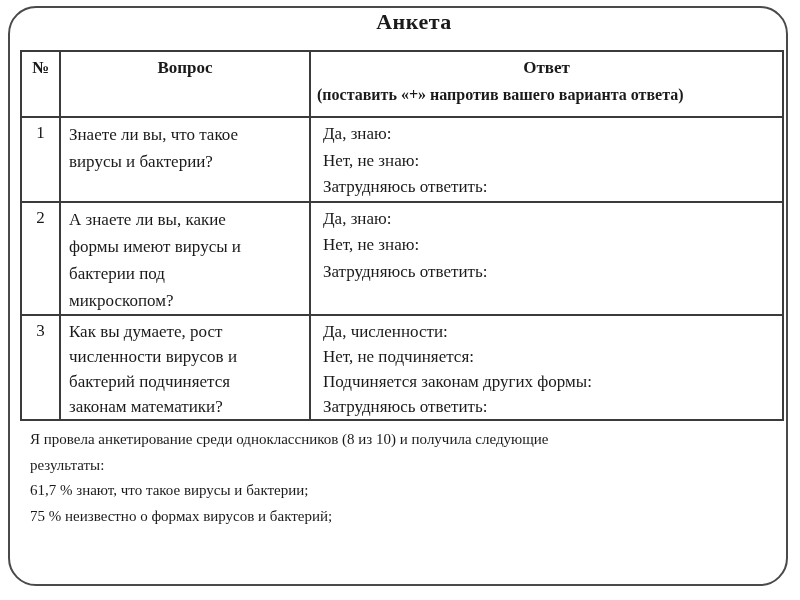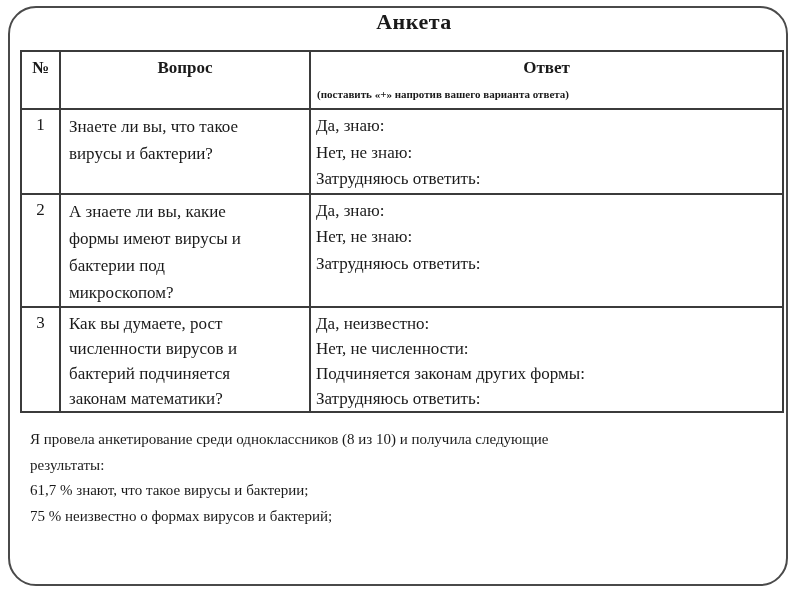--- a/index.html
+++ b/index.html
@@ -45,36 +45,36 @@
   tr.header-row { height: 56px; }
   tr.row-1 { height: 82px; }
   tr.row-2 { height: 110px; }
   tr.row-3 { height: 104px; }
   th.h-num, th.h-question {
     font-weight: bold;
     text-align: center;
     padding-top: 2px;
     font-size: 17px;
   }
-  th.h-answer { padding: 2px 6px 0 6px; font-weight: bold; }
+  th.h-answer { padding: 2px 6px 8px 6px; font-weight: bold; }
   .ans-h1 { text-align: center; font-size: 17px; line-height: 27px; }
-  .ans-h2 { text-align: left; font-size: 11px; line-height: 27px; white-space: pre-line; }
+  .ans-h2 { text-align: left; font-size: 16px; line-height: 27px; white-space: pre-line; }
   td.num-cell {
     text-align: center;
     vertical-align: middle;
     font-size: 20px;
     line-height: 20px;
   }
   td.question-cell {
     padding: 3px 8px 0 8px;
     white-space: pre-line;
     line-height: 26.5px;
     margin-left: 20px;
   }
-  td.answer-cell { padding: 3px 8px 0 5px; }
+  td.answer-cell { padding: 3px 8px 0 12px; }
   .answer-option { line-height: 26.5px; }
   tr.row-3 td.question-cell, tr.row-3 .answer-option { line-height: 25px; }
   .summary {
     position: absolute;
     left: 20px; top: 419px;
     width: 745px;
     font-size: 15px;
   }
   .summary-line {
     white-space: pre-line;
@@ -125,22 +125,22 @@
         <div class="answer-option">Затрудняюсь ответить:</div>
       </td>
     </tr>
     <tr class="row-3">
       <td class="num-cell">3</td>
       <td class="question-cell">Как вы думаете, рост
 численности вирусов и
 бактерий подчиняется
 законам математики?</td>
       <td class="answer-cell">
-        <div class="answer-option">Да, неизвестно:</div>
-        <div class="answer-option">Нет, не численности:</div>
+        <div class="answer-option">Да, численности:</div>
+        <div class="answer-option">Нет, не подчиняется:</div>
         <div class="answer-option">Подчиняется законам других формы:</div>
         <div class="answer-option">Затрудняюсь ответить:</div>
       </td>
     </tr>
   </tbody>
     </table>
 
   <div class="summary">
     <div class="summary-line">Я провела  анкетирование  среди одноклассников (8 из 10) и получила следующие
 результаты:</div>

